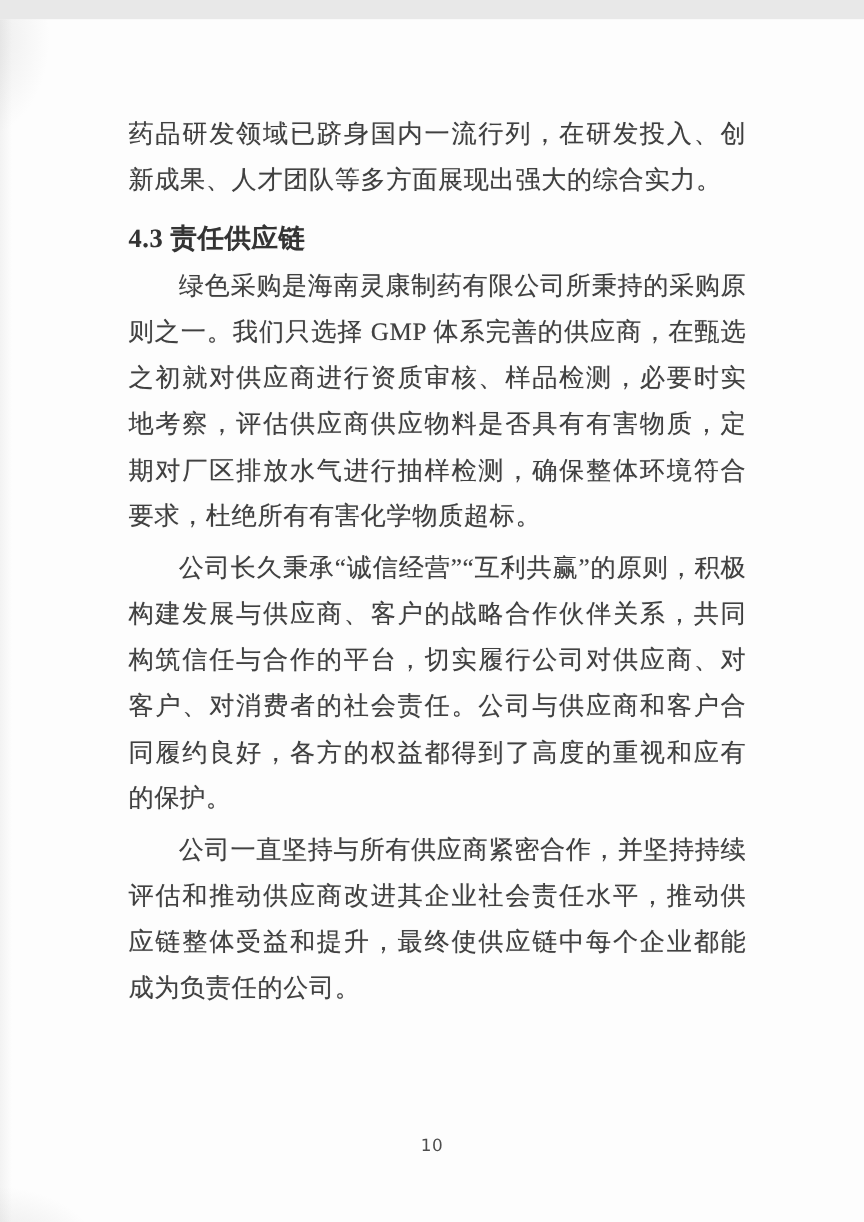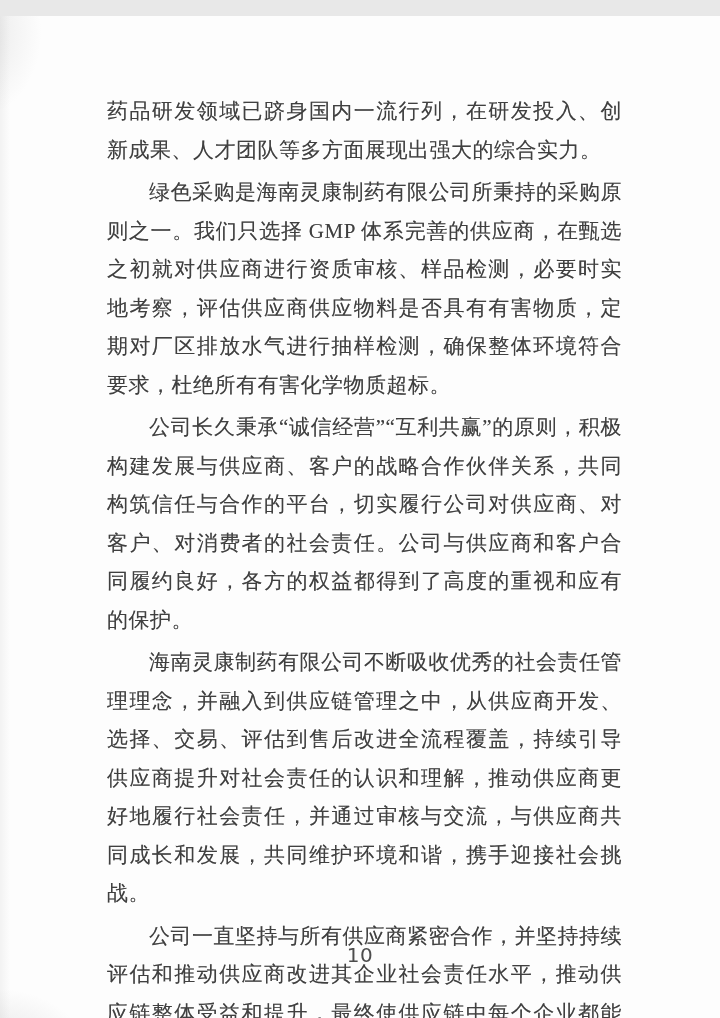--- a/index.html
+++ b/index.html
@@ -76,46 +76,46 @@
     text-align: left;
     text-indent: 0;
   }
   .page-number {
     position: absolute;
     top: 929px;
     left: 0;
     width: 100%;
     text-align: center;
     font-family: "DejaVu Sans", "Liberation Sans", sans-serif;
-    font-size: 20px;
+    font-size: 14px;
     line-height: 20px;
     color: #4d4d4d;
     letter-spacing: 0.5px;
   }
 </style>
 </head>
 <body>
 
 <div class="page">
 
   <div class="edge-topleft"></div>
   <div class="edge-left"></div>
   <div class="edge-bottomleft"></div>
   <div class="edge-bottom"></div>
 
   <div class="content">
 
     <p class="no-indent">药品研发领域已跻身国内一流行列，在研发投入、创新成果、人才团队等多方面展现出强大的综合实力。</p>
 
+    <h2 class="section-heading">4.3 责任供应链</h2>
 
     <p class="indent">绿色采购是海南灵康制药有限公司所秉持的采购原则之一。我们只选择 GMP 体系完善的供应商，在甄选之初就对供应商进行资质审核、样品检测，必要时实地考察，评估供应商供应物料是否具有有害物质，定期对厂区排放水气进行抽样检测，确保整体环境符合要求，杜绝所有有害化学物质超标。</p>
 
     <p class="indent">公司长久秉承“诚信经营”“互利共赢”的原则，积极构建发展与供应商、客户的战略合作伙伴关系，共同构筑信任与合作的平台，切实履行公司对供应商、对客户、对消费者的社会责任。公司与供应商和客户合同履约良好，各方的权益都得到了高度的重视和应有的保护。</p>
 
-    <p class="indent">海南灵康制药有限公司不断吸收优秀的社会责任管理理念，并融入到供应链管理之中，从供应商开发、选择、交易、评估到售后改进全流程覆盖，持续引导供应商提升对社会责任的认识和理解，推动供应商更好地履行社会责任，并通过审核与交流，与供应商共同成长和发展，共同维护环境和谐，携手迎接社会挑战。</p>
 
     <p class="indent">公司一直坚持与所有供应商紧密合作，并坚持持续评估和推动供应商改进其企业社会责任水平，推动供应链整体受益和提升，最终使供应链中每个企业都能成为负责任的公司。</p>
 
   </div>
 
   <div class="page-number">10</div>
 
 </div>
 
 </body></html>

